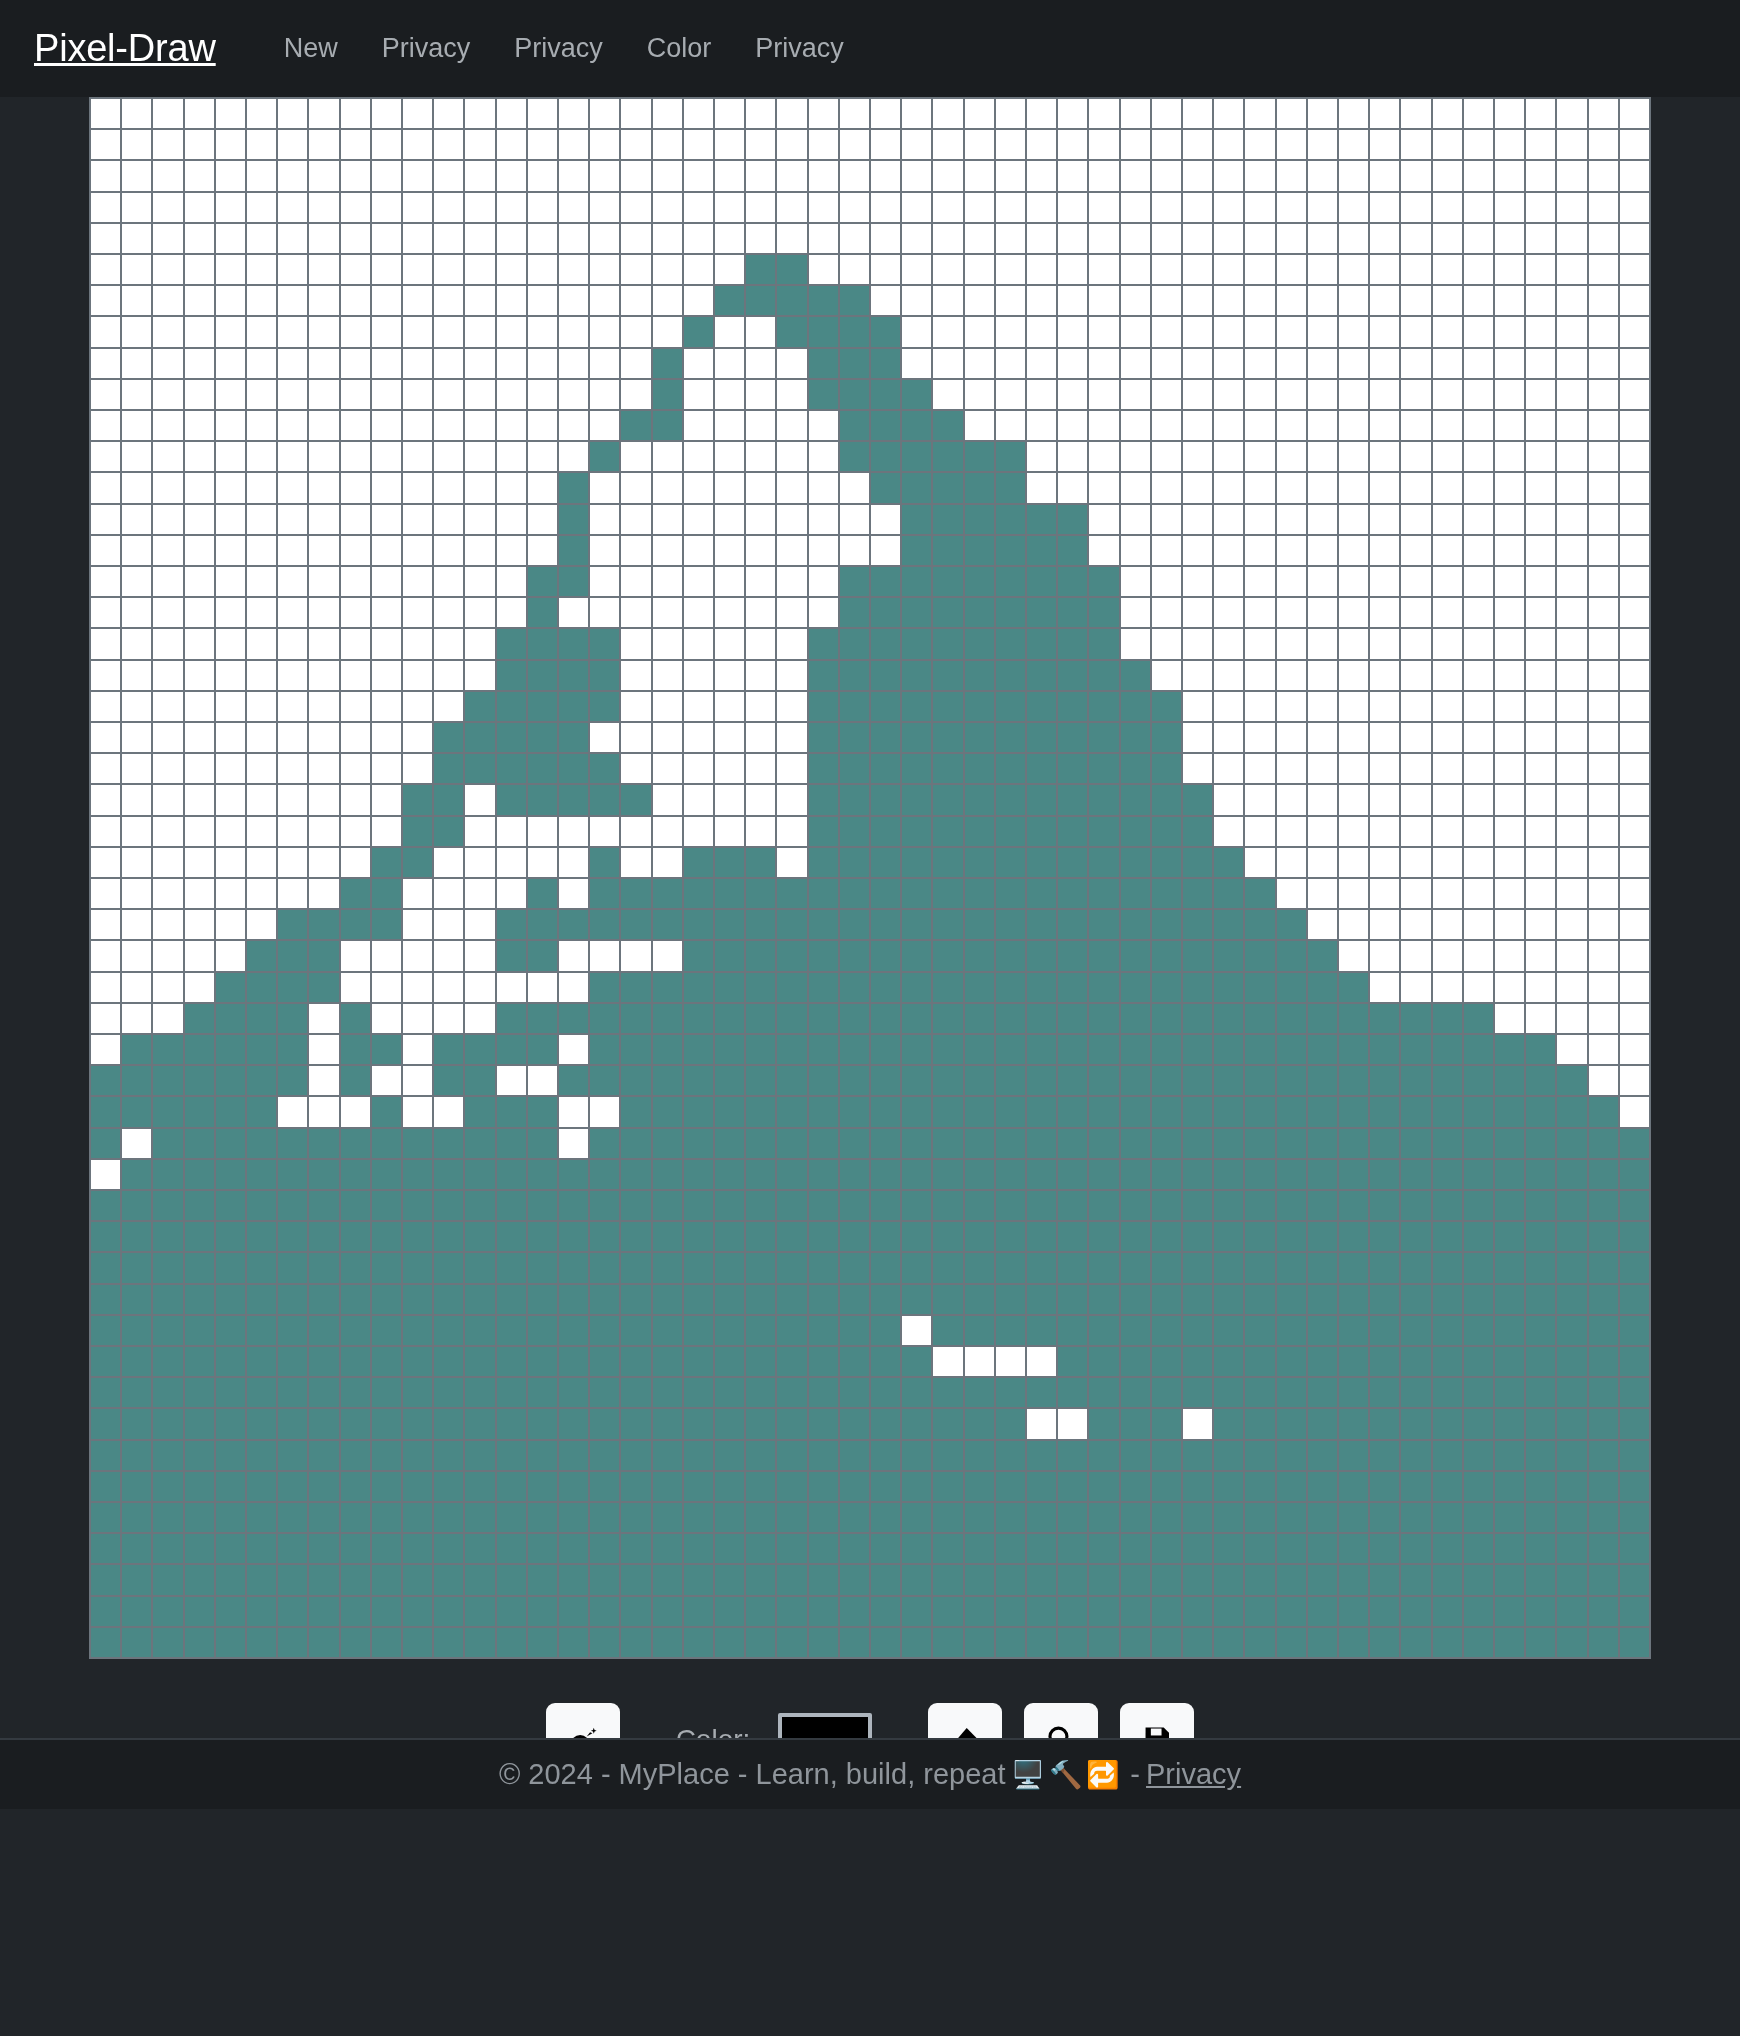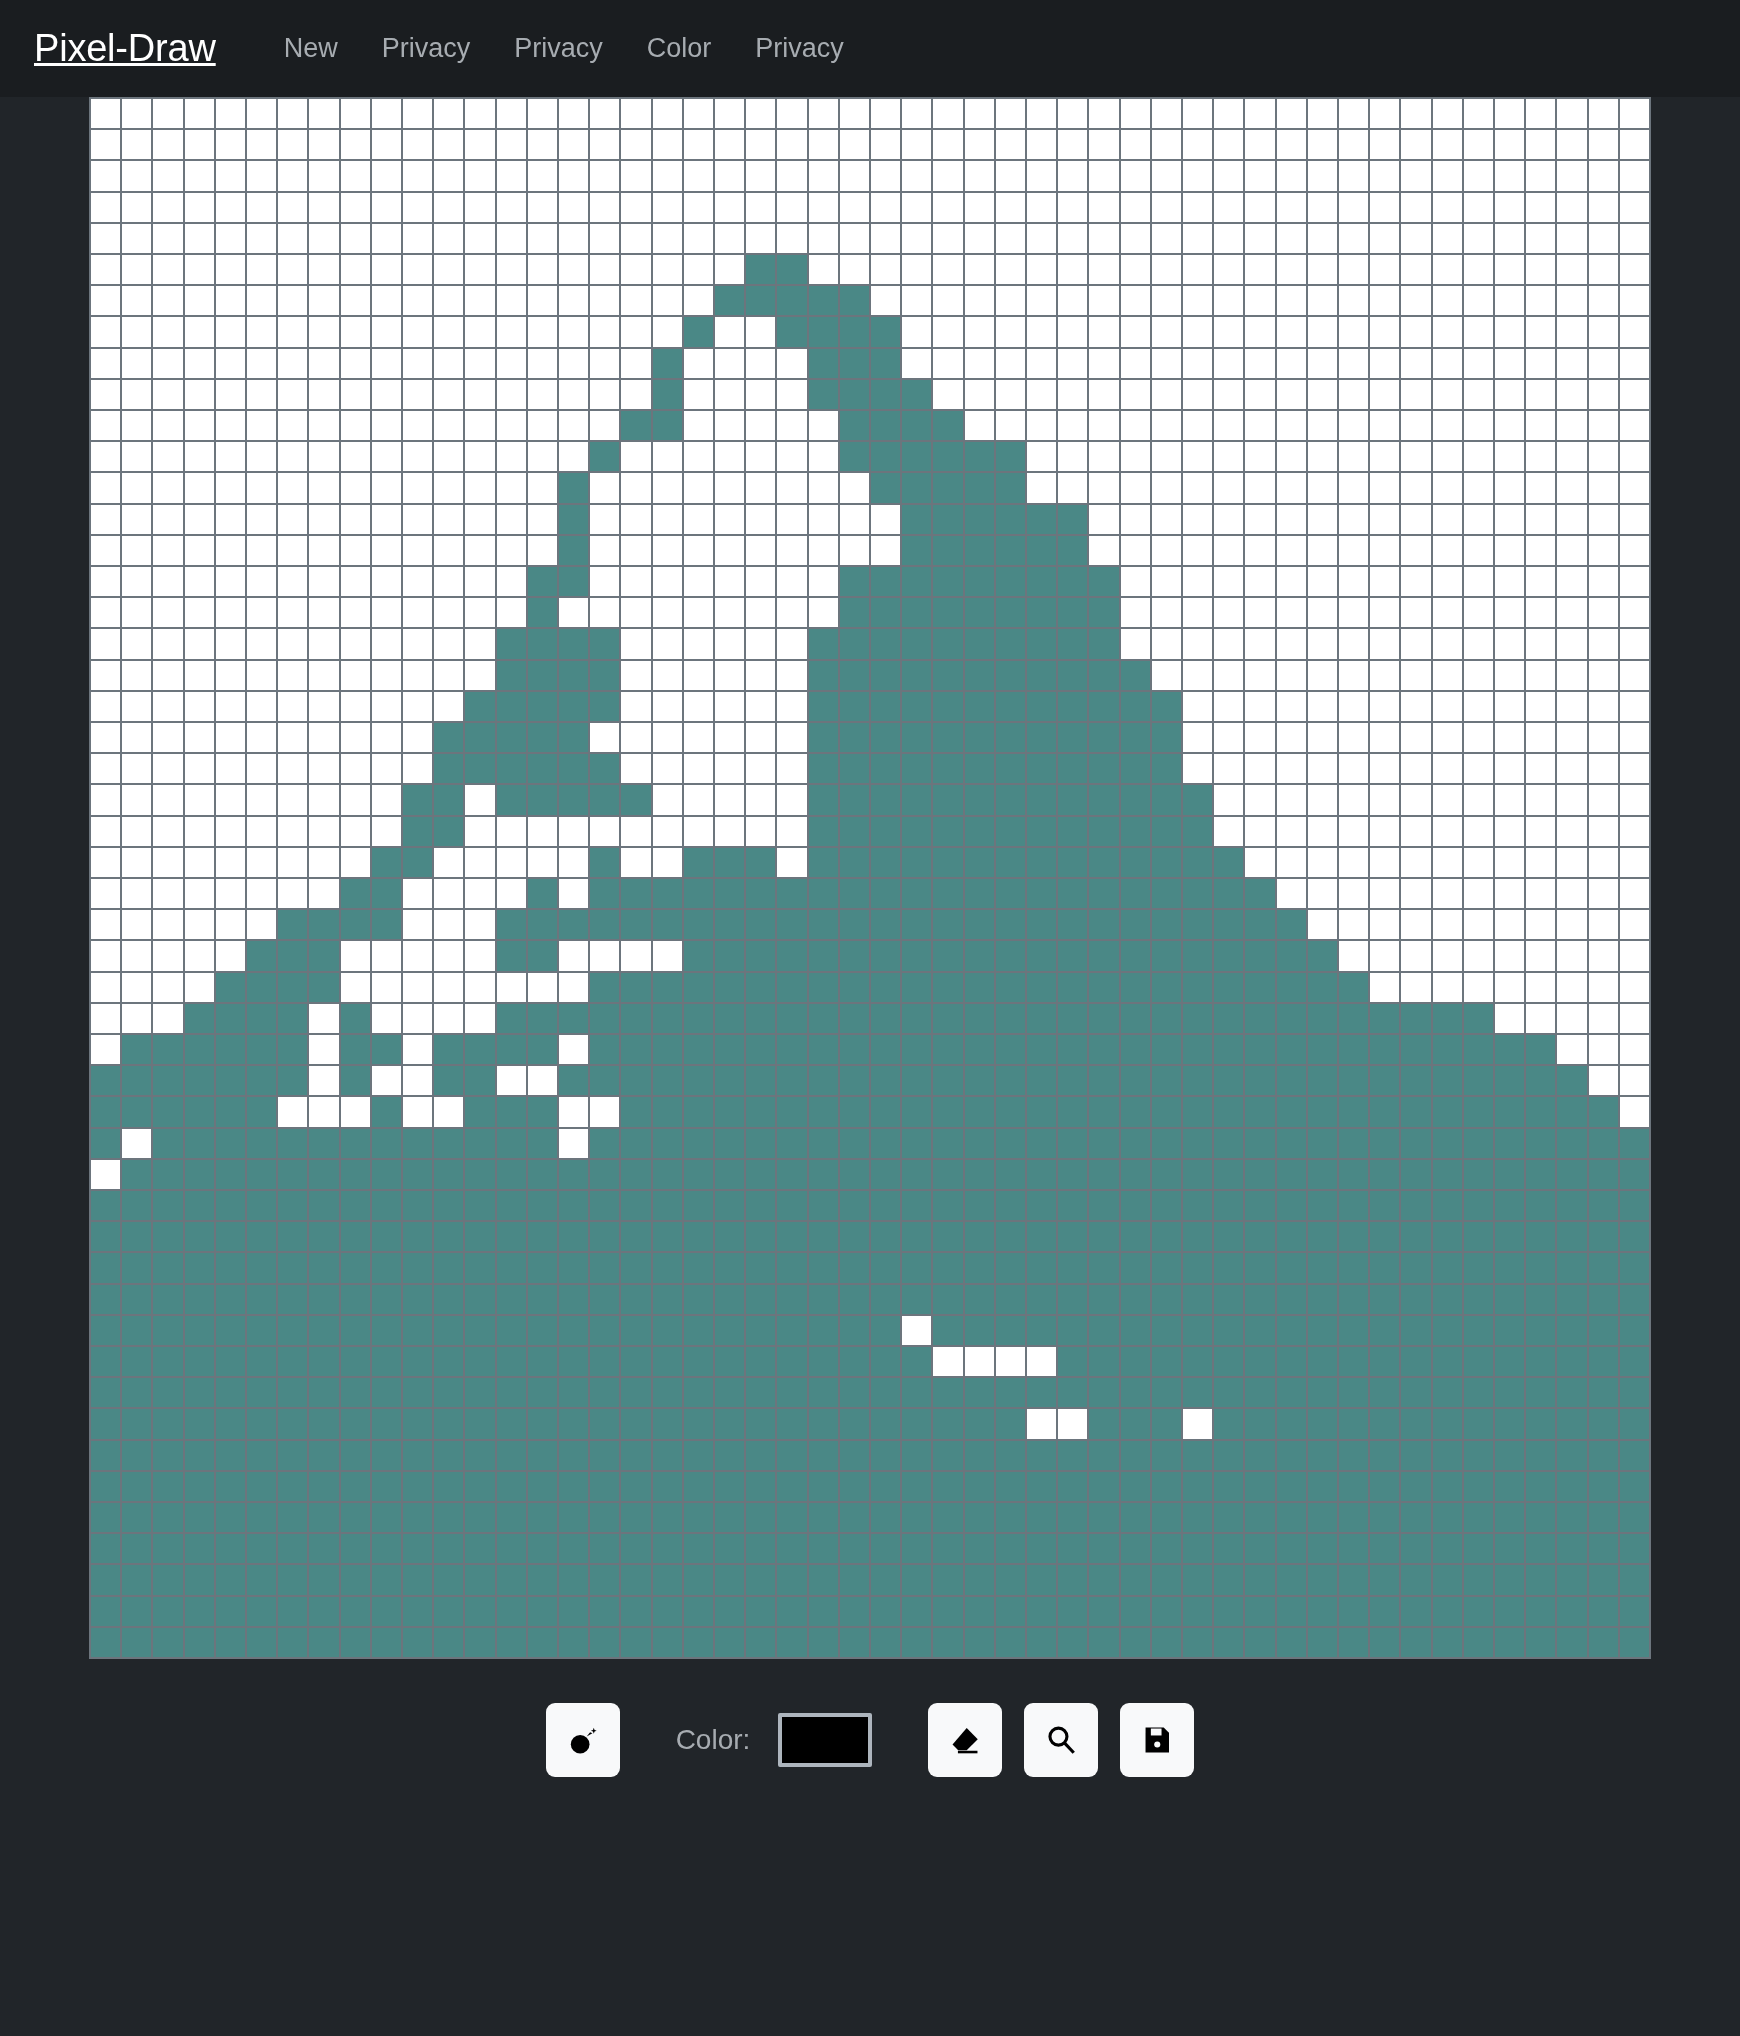--- a/index.html
+++ b/index.html
@@ -2697,14 +2697,22 @@
       <span>
         <svg width="32" height="32" viewBox="0 0 24 24" fill="#000">
           <path d="M3.4 2.6 h13.6 L21 6.6 V21.4 H3.4 Z"></path>
           <rect x="7.4" y="3.4" width="8" height="5.2" fill="#f8f9fa"></rect>
           <circle cx="12.2" cy="15.4" r="2.3" fill="#f8f9fa"></circle>
         </svg>
       </span>
     </button>
   </div>
 
+  <div class="footer">
+    <div class="footer-text">
+      <span>© 2024 - MyPlace - Learn, build, repeat</span>
+      <span class="footer-emojis">🖥️🔨🔁</span>
+      <span>-</span>
+      <a class="footer-link" href="#">Privacy</a>
+    </div>
+  </div>
 
 </div>
 
 </body></html>

